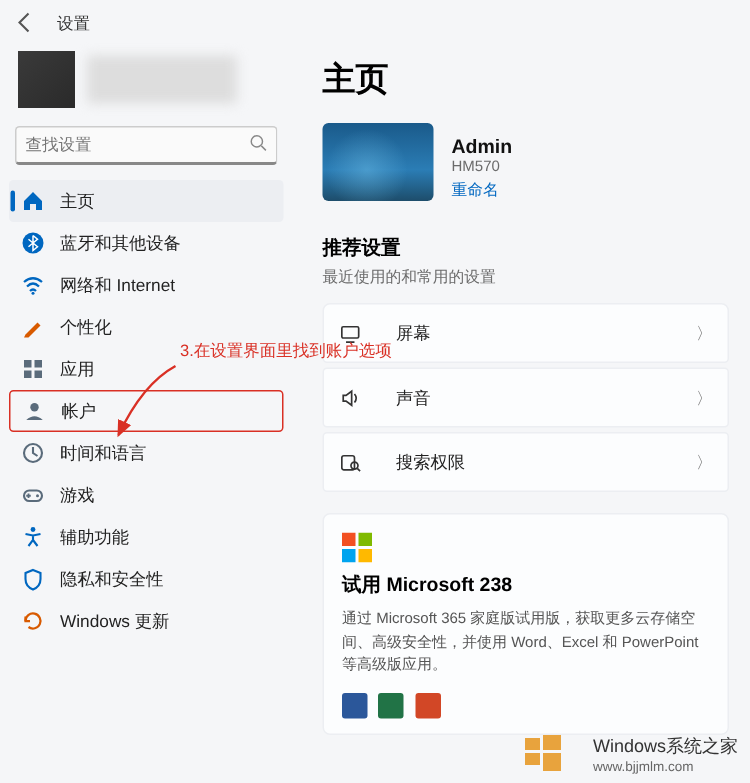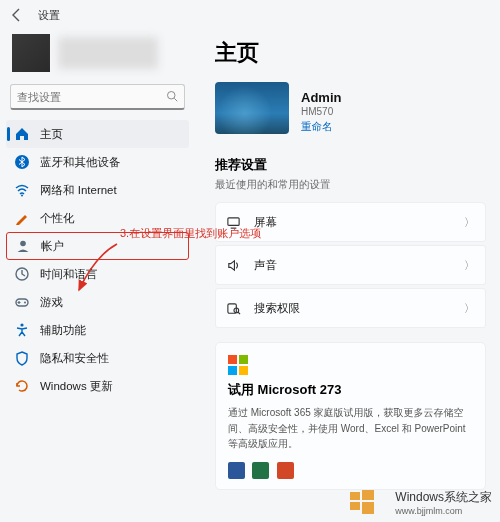--- a/index.html
+++ b/index.html
@@ -34,21 +34,21 @@
     .account-row { display: flex; align-items: flex-end; gap: 12px; margin-bottom: 22px; }
     .account-img { width: 74px; height: 52px; background: linear-gradient(180deg,#1a5a8a 0%,#2b7db5 60%,#1d4d6b 100%); border-radius: 4px; position: relative; overflow:hidden; }
     .account-img::after { content:""; position:absolute; inset:0; background: radial-gradient(circle at 40% 60%, rgba(120,200,240,0.4), transparent 50%); }
     .account-info .name { font-weight: 600; font-size: 13px; color: #111; }
     .account-info .sub { font-size: 10px; color: #6b6b6b; margin-top: 1px; }
     .account-info .link { font-size: 10.5px; color: #0067c0; margin-top: 3px; cursor: pointer; }
     
     .section-heading { font-size: 13px; font-weight: 600; margin-bottom: 4px; }
     .section-sub { font-size: 10.5px; color: #6b6b6b; margin-bottom: 10px; }
     
-    .setting-row { background: #fcfdfe; border: 1px solid #eceef2; border-radius: 3px; height: 40px; display: flex; align-items: center; padding: 0 10px; margin-bottom: 3px; cursor: pointer; }
+    .setting-row { background: #fcfdfe; border: 1px solid #eceef2; border-radius: 3px; height: 40px; display: flex; align-items: center; padding: 0 10px; margin-bottom: 3px; cursor: pointer; gap: 10px; }
     .setting-row:first-of-type { border-top-left-radius: 5px; border-top-right-radius: 5px; }
     .setting-icon { width: 16px; margin-right: 12px; color: #333; display:flex; align-items:center; }
     .setting-label { flex: 1; font-size: 11.5px; color: #222; }
     .chevron { color: #777; font-size: 11px; }
     
     .promo-card { background: #fcfdfe; border: 1px solid #eceef2; border-radius: 5px; padding: 12px 12px 10px; margin-top: 14px; }
     .promo-logo { width: 20px; height: 20px; margin-bottom: 6px; }
     .promo-title { font-size: 13px; font-weight: 600; margin-bottom: 6px; }
     .promo-desc { font-size: 10px; color: #555; line-height: 1.55; margin-bottom: 10px; }
     .promo-apps span { display:inline-block; width:17px; height:17px; border-radius:2px; margin-right:4px; vertical-align:middle; }
@@ -114,20 +114,31 @@
           </span>
           <span class="label">网络和 Internet</span>
         </li>
         <li class="nav-item">
           <span class="nav-icon">
             <svg width="16" height="16" viewBox="0 0 16 16">
               <path d="M3 13 L11 5 L13 7 L5 15 L2 15 Z" fill="#d85a00"></path>
             </svg>
           </span>
           <span class="label">个性化</span>
+        </li>
+        <li class="nav-item">
+          <span class="nav-icon">
+            <svg width="16" height="16" viewBox="0 0 16 16">
+              <rect x="2" y="2" width="5" height="5" fill="#5a6b7b"></rect>
+              <rect x="9" y="2" width="5" height="5" fill="#5a6b7b"></rect>
+              <rect x="2" y="9" width="5" height="5" fill="#5a6b7b"></rect>
+              <rect x="9" y="9" width="5" height="5" fill="#5a6b7b"></rect>
+            </svg>
+          </span>
+          <span class="label">应用</span>
         </li>
         <li class="nav-item highlighted">
           <span class="nav-icon">
             <svg width="16" height="16" viewBox="0 0 16 16">
               <circle cx="8" cy="5.5" r="2.8" fill="#5a6b7b"></circle>
               <path d="M2.5 14 Q8 9 13.5 14" fill="#5a6b7b"></path>
             </svg>
           </span>
           <span class="label">帐户</span>
         </li>
@@ -230,21 +241,21 @@
 
     <div class="promo-card">
       <div class="promo-logo">
         <svg width="20" height="20" viewBox="0 0 20 20">
           <rect x="0" y="0" width="9" height="9" fill="#f25022"></rect>
             <rect x="11" y="0" width="9" height="9" fill="#7fba00"></rect>
           <rect x="0" y="11" width="9" height="9" fill="#00a4ef"></rect>
             <rect x="11" y="11" width="9" height="9" fill="#ffb900"></rect>
         </svg>
       </div>
-      <div class="promo-title">试用 Microsoft 273</div>
+      <div class="promo-title">试用 Microsoft 238</div>
       <div class="promo-desc">通过 Microsoft 365 家庭版试用版，获取更多云存储空间、高级安全性，并使用 Word、Excel 和 PowerPoint 等高级版应用。</div>
       <div class="promo-apps">
         <span style="background:#2b579a"></span>
         <span style="background:#217346"></span>
         <span style="background:#d24726"></span>
       </div>
     </div>
   </main>
 </div>
 

